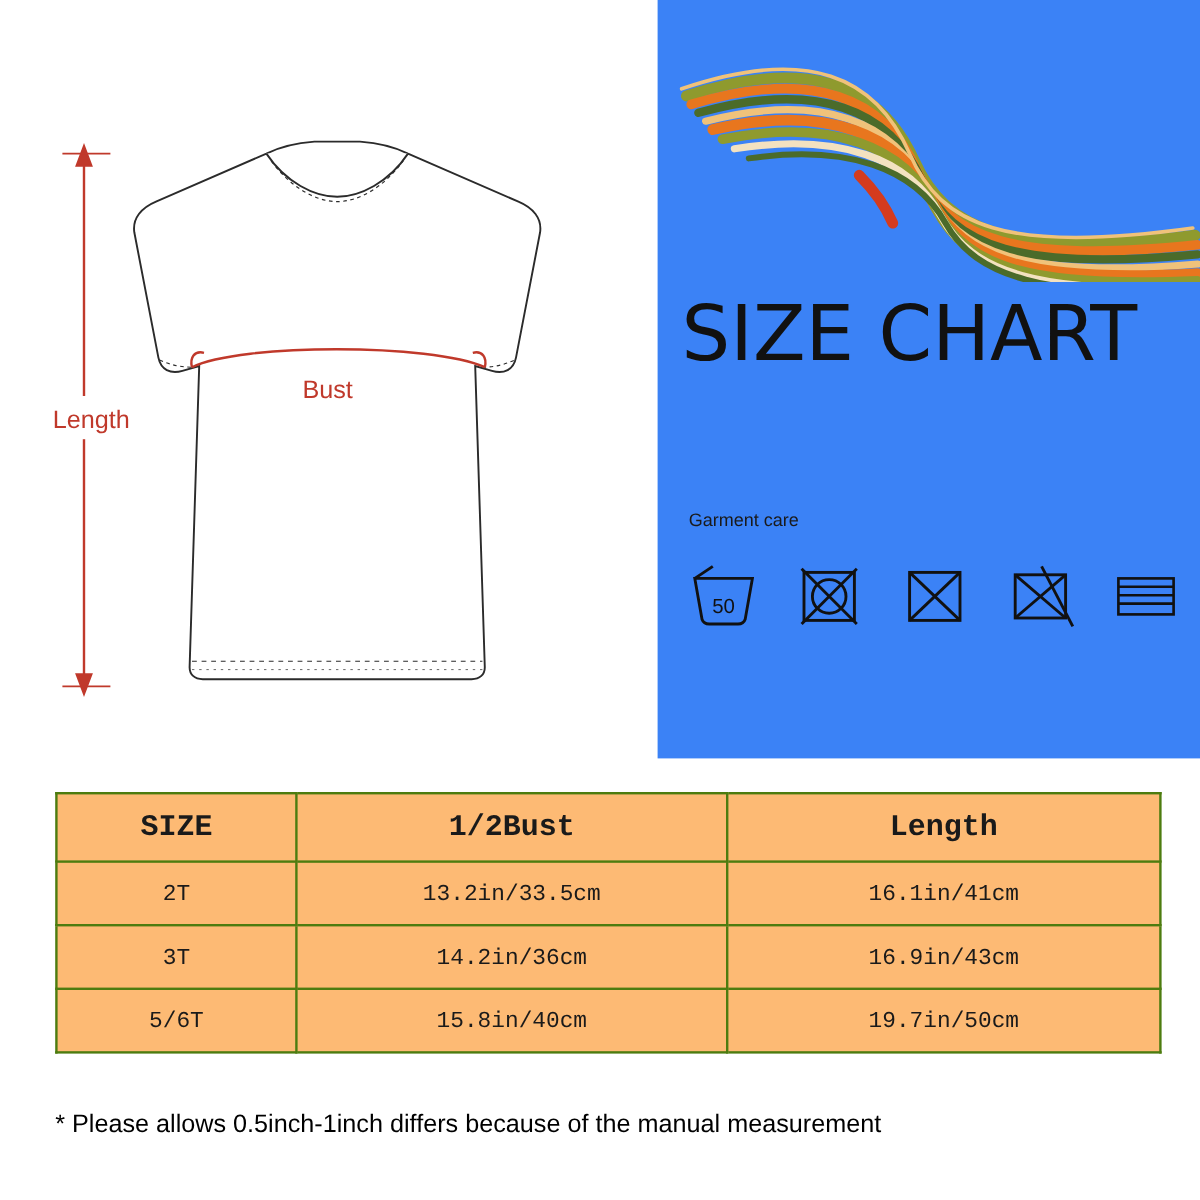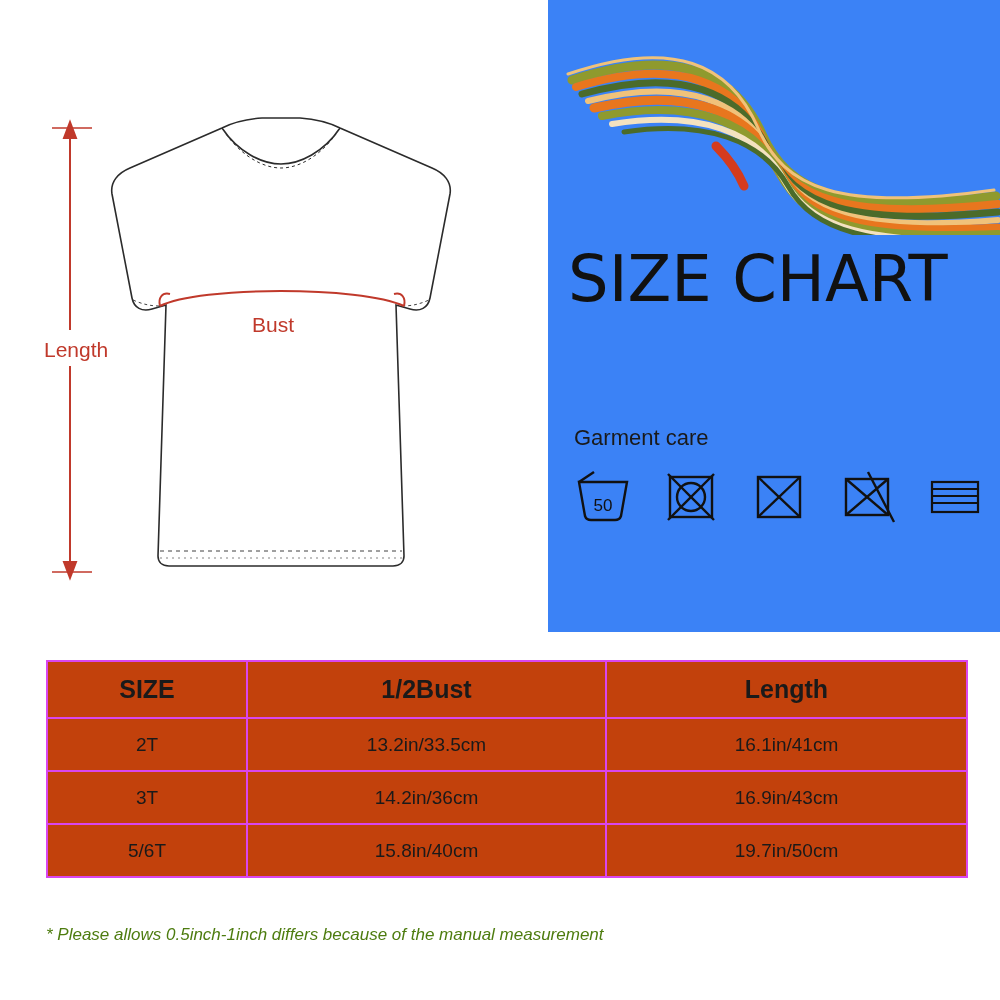--- a/index.html
+++ b/index.html
@@ -58,21 +58,21 @@
     font-weight: 400;
     letter-spacing: 0px;
     color: #111111;
     font-family: "DejaVu Sans", sans-serif;
     white-space: nowrap;
   }
   .garment-care-label {
     position: absolute;
     left: 26px;
     top: 425px;
-    font-size: 22px;
+    font-size: 15px;
     color: #1a1a1a;
   }
   .care-icons {
     position: absolute;
     left: 26px;
     top: 466px;
     display: flex;
     gap: 30px;
     align-items: center;
   }
@@ -87,46 +87,46 @@
     left: 46px;
     top: 660px;
     width: 908px;
   }
   table.size-table {
     border-collapse: collapse;
     width: 908px;
     table-layout: fixed;
   }
   table.size-table td, table.size-table th {
-    background: #c2410c;
-    border: 2px solid #d946ef;
+    background: #fdba74;
+    border: 2px solid #4d7c0f;
     text-align: center;
     font-weight: normal;
     color: #1a1a1a;
+    font-family: Liberation Mono, monospace;
   }
   table.size-table thead th {
     font-size: 25px;
     font-weight: bold;
     height: 53px;
   }
   table.size-table tbody td {
     font-size: 19px;
     height: 49px;
   }
   .col-size { width: 196px; }
   .col-bust { width: 355px; }
   .col-length { width: 357px; }
 
   .footnote {
     position: absolute;
     left: 46px;
     top: 925px;
-    font-size: 17px;
-    color: #4d7c0f;
-    font-style: italic;
+    font-size: 21px;
+    color: #000000;
   }
 </style>
 </head>
 <body>
 
 <div class="top">
 
   <div class="illus-panel">
     <svg class="illus-svg" width="548" height="632" viewBox="0 0 548 632">
 

